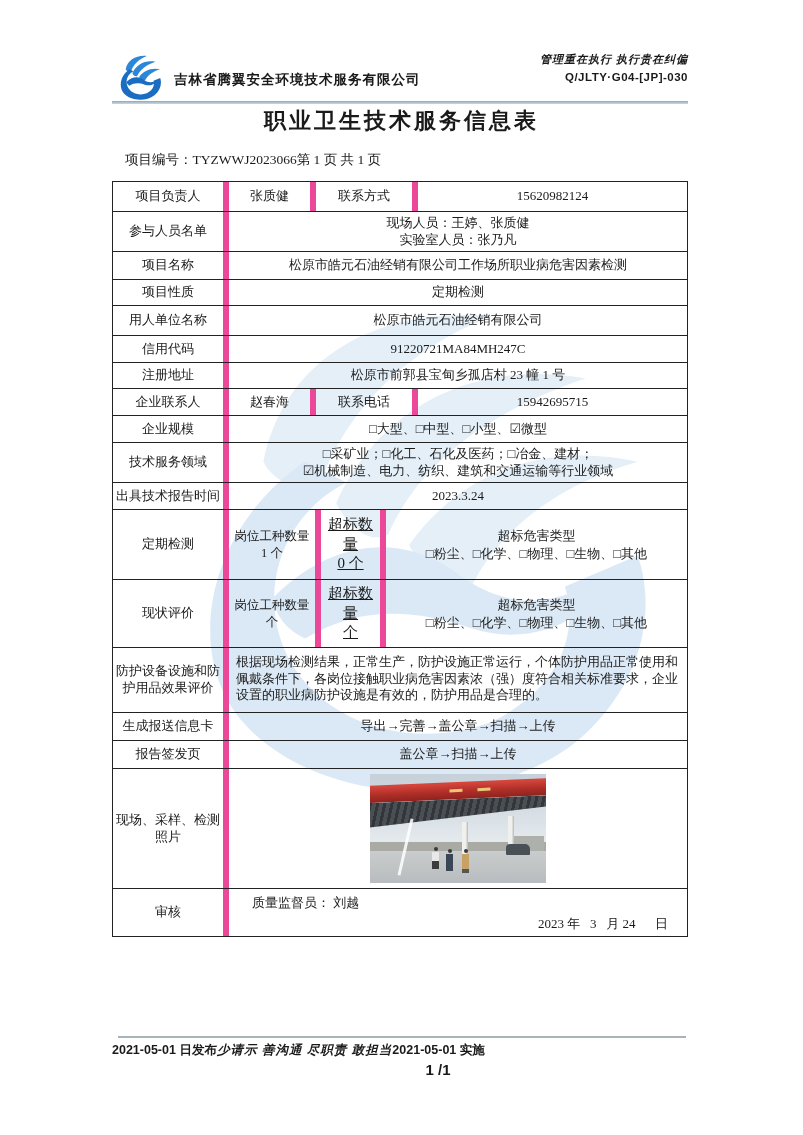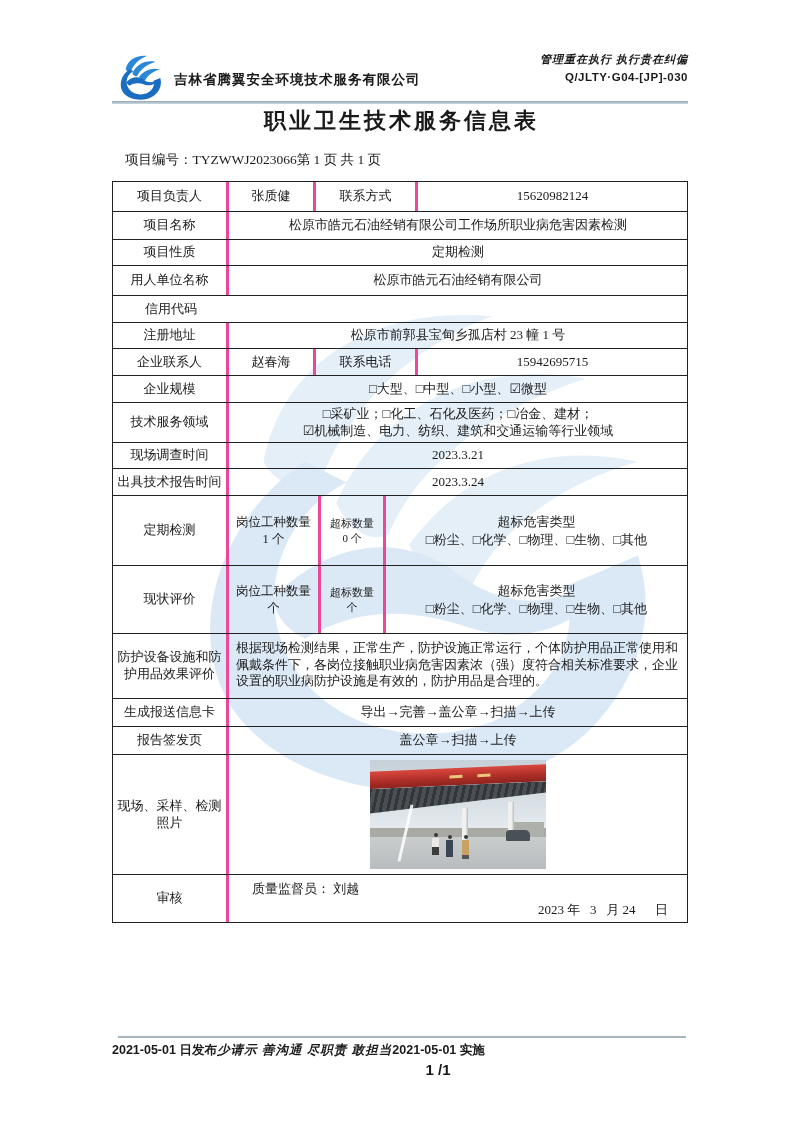--- a/index.html
+++ b/index.html
@@ -28,29 +28,29 @@
   
   .watermark{position:absolute;left:140px;top:285px;width:590px;height:520px;
     opacity:.55;z-index:0;}
 
   
   .tbl{position:absolute;left:112px;top:181px;width:576px;border:1px solid #222;
     z-index:1;background:transparent;box-sizing:border-box;}
   .row{display:flex;border-bottom:1px solid #222;box-sizing:border-box;}
   .row:last-child{border-bottom:none;}
   .cell{display:flex;flex-direction:column;justify-content:center;align-items:center;
-    text-align:center;border-right:3px solid #ec4899;box-sizing:border-box;
+    text-align:center;border-right:6px solid #ec4899;box-sizing:border-box;
     font-size:13px;line-height:1.3;padding:1px 3px;}
   .cell:last-child{border-right:none;}
   .lbl{width:116px;flex:none;}
   .val{flex:1;}
   .w87{width:87px;flex:none;}
   .w102{width:102px;flex:none;}
   .wa{width:92px;flex:none;font-size:12.5px;}
-  .wb{width:65px;flex:none;font-size:11px;}
+  .wb{width:65px;flex:none;font-size:15px;text-decoration:underline;}
   .haz{padding:1px 24px;font-size:13px;line-height:1.32;}
   .eval-text{align-items:stretch;text-align:left;padding:3px 7px;font-size:13px;line-height:1.3;font-family:Liberation Mono, monospace;}
   .r20-val{align-items:stretch;justify-content:flex-start;}
   .r20-line1{text-align:left;padding:5px 0 0 20px;}
   .date-line{text-align:right;padding:4px 16px 4px 0;margin-top:auto;white-space:pre;}
 
   
   .photo{width:176px;height:112px;position:relative;overflow:hidden;margin:4px auto;
     background:linear-gradient(180deg,#c6d0d8 0%,#e3e9ed 60%);}
   .ph-trees{position:absolute;left:0;top:68px;width:176px;height:13px;background:#96948a;opacity:.75;}
@@ -134,38 +134,46 @@
 
   <div class="tbl">
 
     <div class="row" style="height:30px">
       <div class="cell lbl">项目负责人</div>
       <div class="cell w87">张质健</div>
       <div class="cell w102">联系方式</div>
       <div class="cell val">15620982124</div>
     </div>
 
+    <div class="row" style="height:40px">
+      <div class="cell lbl">参与人员名单</div>
+      <div class="cell val">
+        <div>现场人员：王婷、张质健</div>
+        <div>实验室人员：张乃凡</div>
+      </div>
+    </div>
 
     <div class="row" style="height:28px">
       <div class="cell lbl">项目名称</div>
       <div class="cell val">松原市皓元石油经销有限公司工作场所职业病危害因素检测</div>
     </div>
 
     <div class="row" style="height:26px">
       <div class="cell lbl">项目性质</div>
       <div class="cell val">定期检测</div>
     </div>
 
     <div class="row" style="height:30px">
       <div class="cell lbl">用人单位名称</div>
       <div class="cell val">松原市皓元石油经销有限公司</div>
     </div>
 
     <div class="row" style="height:27px">
       <div class="cell lbl">信用代码</div>
+      <div class="cell val">91220721MA84MH247C</div>
     </div>
 
     <div class="row" style="height:26px">
       <div class="cell lbl">注册地址</div>
       <div class="cell val">松原市前郭县宝甸乡孤店村 23 幢 1 号</div>
     </div>
 
     <div class="row" style="height:27px">
       <div class="cell lbl">企业联系人</div>
       <div class="cell w87">赵春海</div>
@@ -179,24 +187,20 @@
     </div>
 
     <div class="row" style="height:40px">
       <div class="cell lbl">技术服务领域</div>
       <div class="cell val">
         <div>□采矿业；□化工、石化及医药；□冶金、建材；</div>
         <div>☑机械制造、电力、纺织、建筑和交通运输等行业领域</div>
       </div>
     </div>
 
-    <div class="row" style="height:26px">
-      <div class="cell lbl">现场调查时间</div>
-      <div class="cell val">2023.3.21</div>
-    </div>
 
 
     <div class="row" style="height:27px">
       <div class="cell lbl">出具技术报告时间</div>
       <div class="cell val">2023.3.24</div>
     </div>
 
     <div class="row" style="height:70px">
       <div class="cell lbl">定期检测</div>
       <div class="cell wa">

